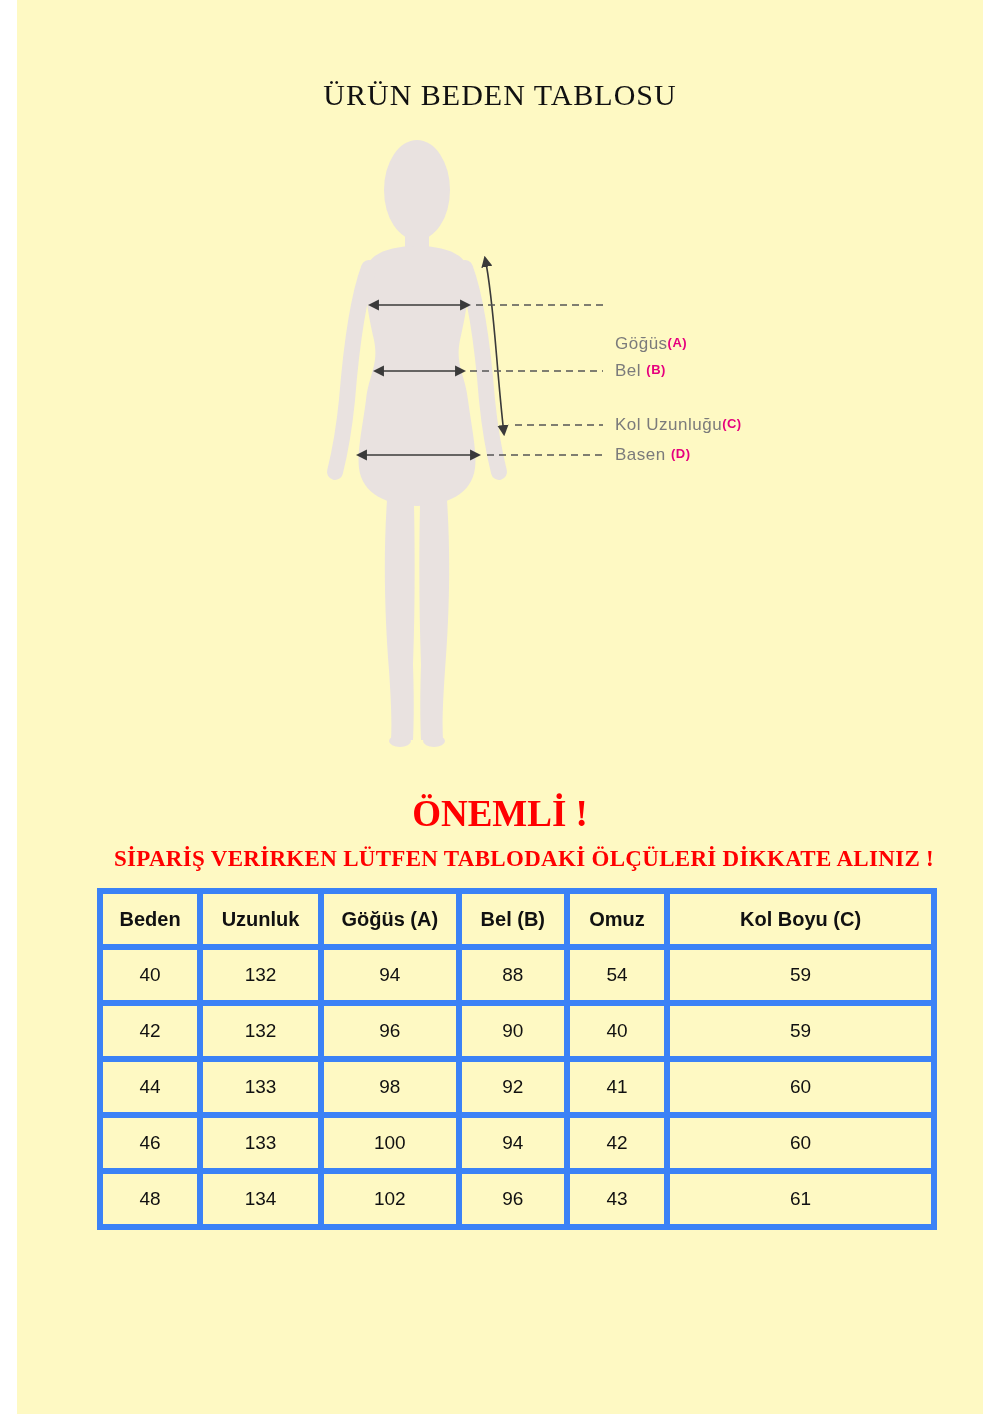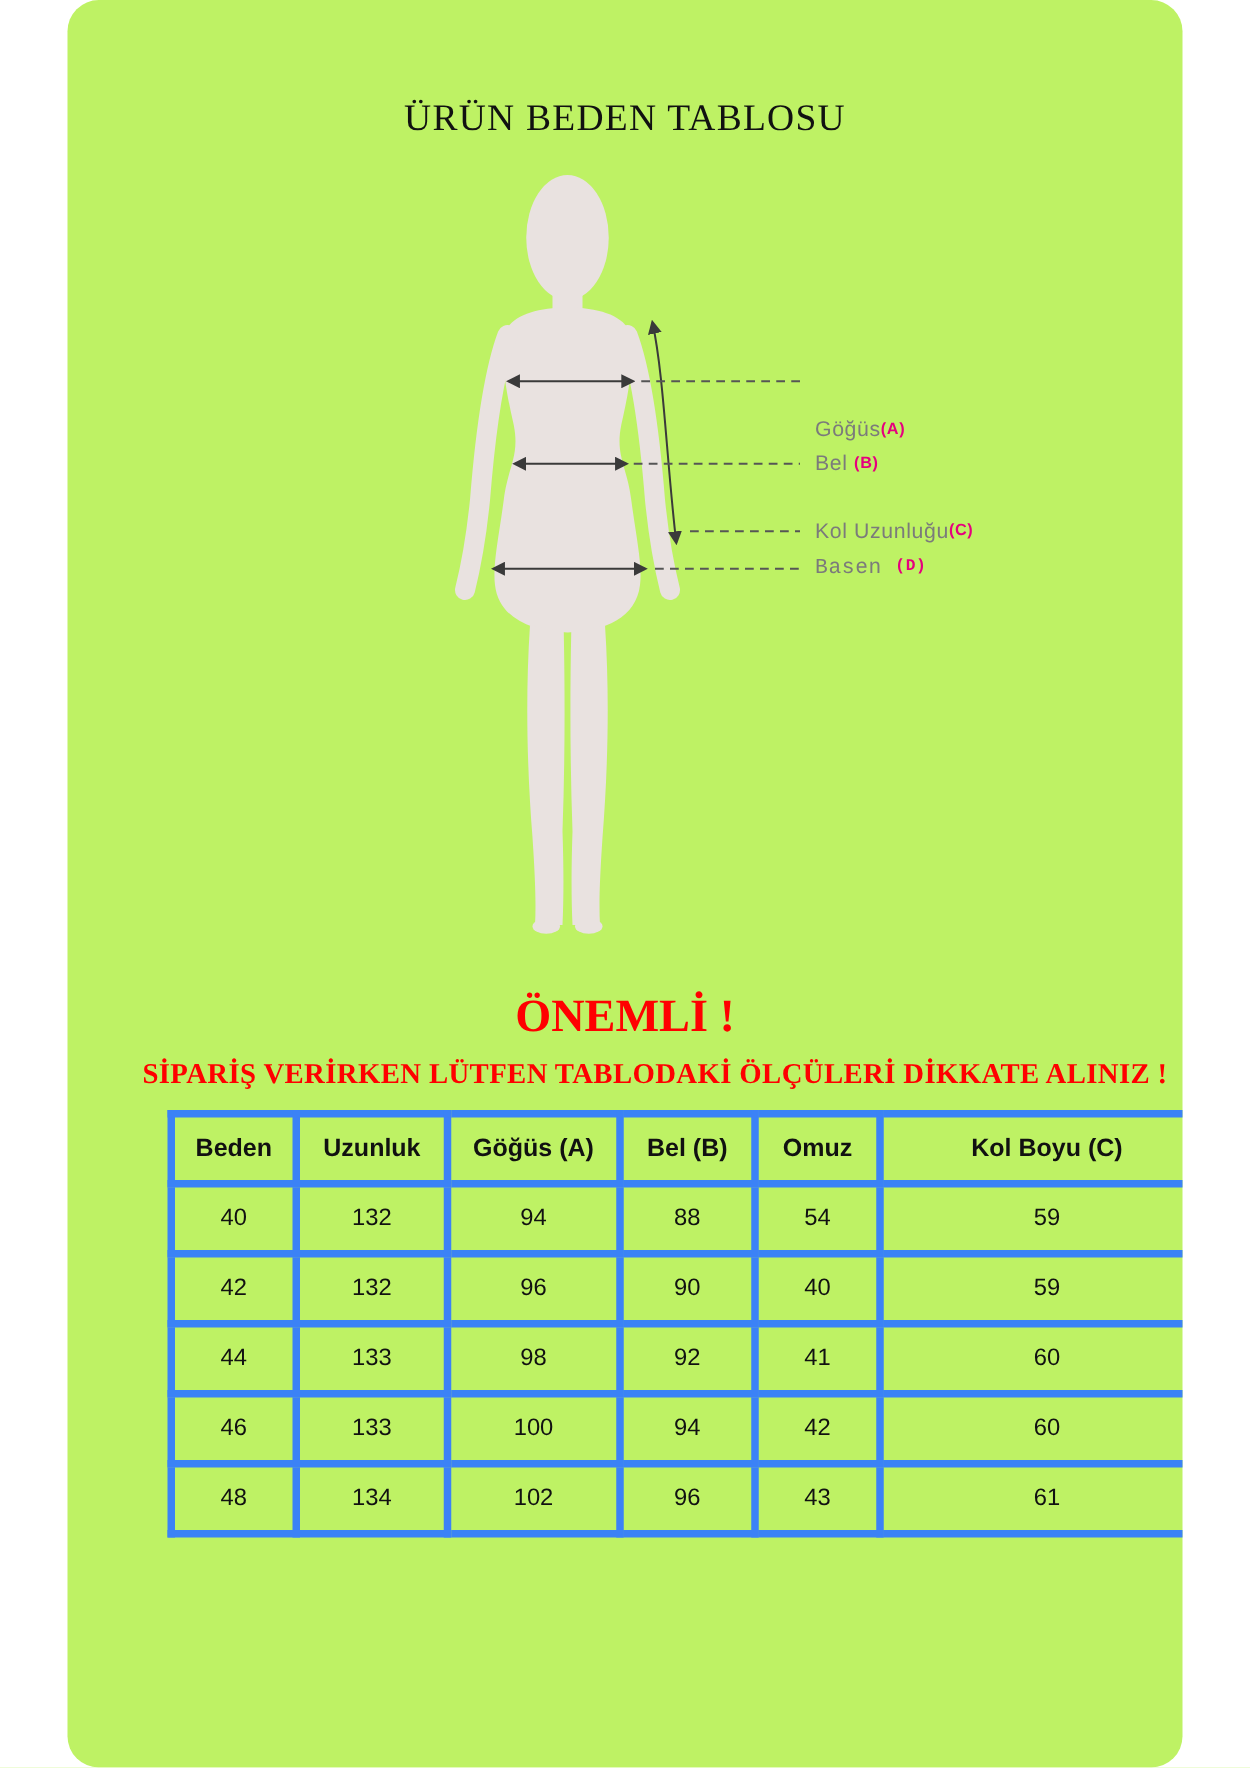--- a/index.html
+++ b/index.html
@@ -1,25 +1,24 @@
 <!DOCTYPE html>
 <html><head>
 <meta charset="utf-8">
 <style>
   * { margin: 0; padding: 0; box-sizing: border-box; }
   html, body { background: #ffffff; }
   body { font-family: "Liberation Sans", sans-serif; }
   .page {
     position: relative;
-    width: 892px;
+    width: 966px;
     height: 1414px;
-    background: #bef264;
+    background: #fef9c3;
     margin: 0 auto;
     overflow: hidden;
-    border-radius: 25px;
   }
   .page-title {
     position: absolute;
     top: 78px;
     left: 0;
     width: 100%;
     text-align: center;
     font-family: "Liberation Serif", serif;
     font-size: 30px;
     font-weight: 400;
@@ -148,21 +147,21 @@
 
     <div class="measure-label" style="left:598px; top:306px;margin-top:28px;">
       <span>Göğüs</span><span class="code">(A)</span>
     </div>
     <div class="measure-label" style="left:598px; top:361px;">
       <span>Bel </span><span class="code">(B)</span>
     </div>
     <div class="measure-label" style="left:598px; top:415px;">
       <span>Kol Uzunluğu</span><span class="code">(C)</span>
     </div>
-    <div class="measure-label" style="left:598px; top:445px;font-family:Liberation Mono, monospace;">
+    <div class="measure-label" style="left:598px; top:445px;">
       <span>Basen </span><span class="code">(D)</span>
     </div>
   </div>
 
   <div class="important-heading">ÖNEMLİ !</div>
   <div class="warning-line">SİPARİŞ VERİRKEN LÜTFEN TABLODAKİ ÖLÇÜLERİ DİKKATE ALINIZ !</div>
 
   <div class="size-table-wrap">
     <table class="size-table">
       <colgroup>

